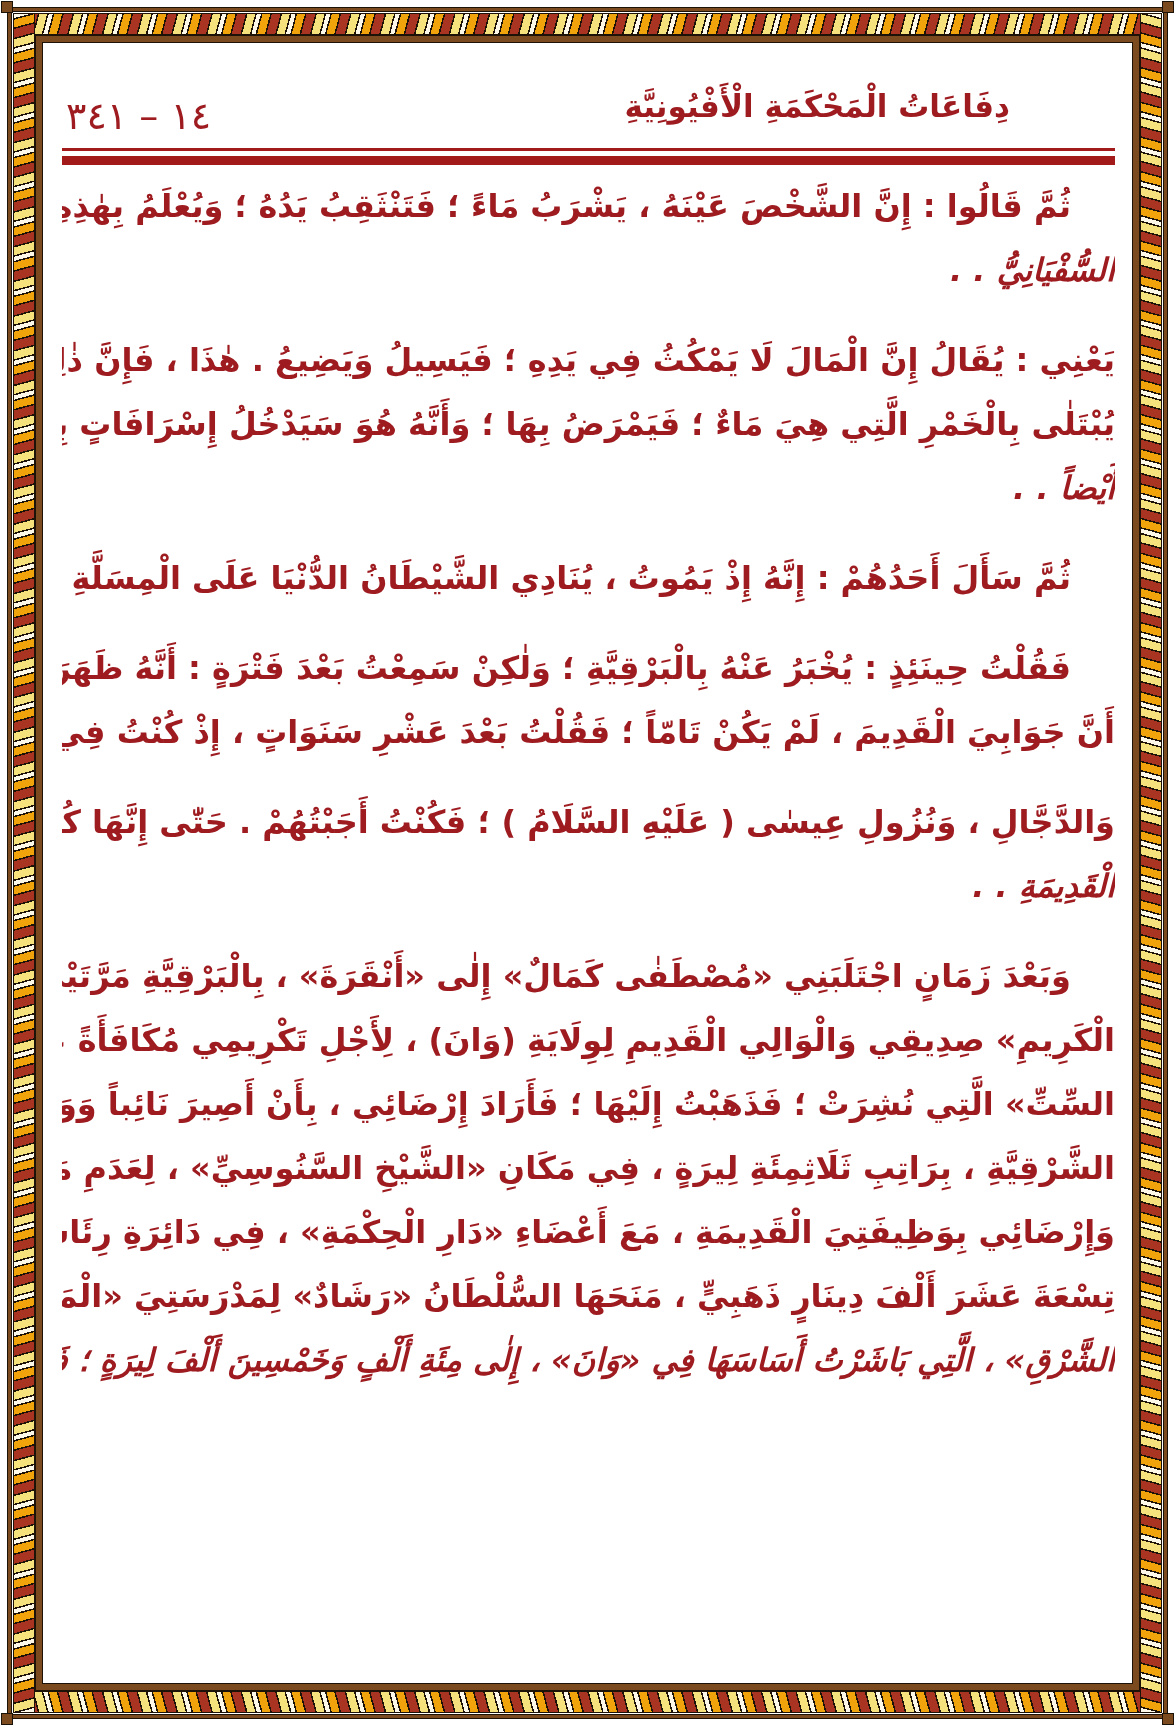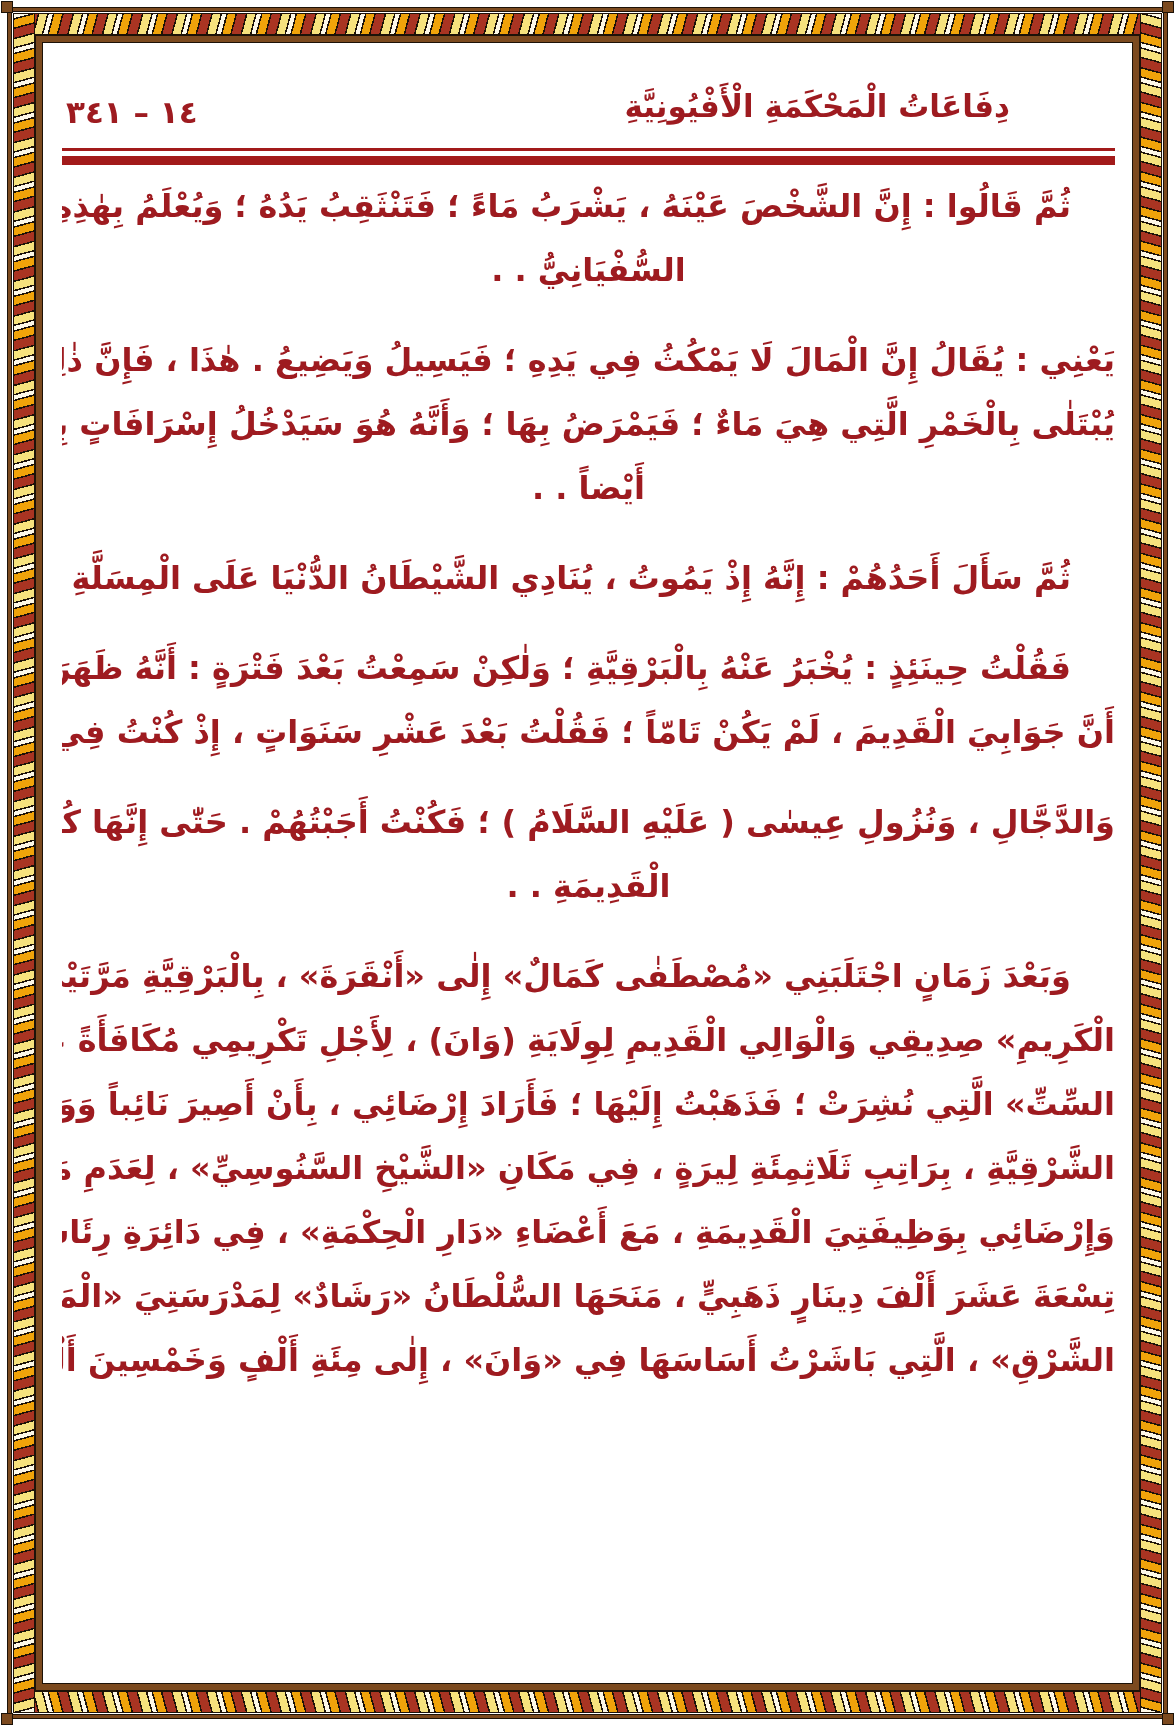--- a/index.html
+++ b/index.html
@@ -68,21 +68,21 @@
     pointer-events:none;
   }
   
   .content{
     position:absolute; left:62px; right:60px; top:78px; bottom:50px;
     direction:rtl;
     color:var(--text);
   }
   .page-num{
     position:absolute; left:4px; top:16px;
-    font-size:31px; font-weight:bold;
+    font-size:38px; font-weight:normal;
     letter-spacing:3px;
     color:var(--text);
     direction:rtl;
     white-space:nowrap;
   }
   .title{
     position:absolute; right:105px; top:10px;
     font-size:31px; font-weight:bold;
     color:var(--text);
     white-space:nowrap;
@@ -96,21 +96,21 @@
     color:var(--text);
   }
   .para{margin:0 0 26px 0;}
   .line{
     height:64px; line-height:64px;
     text-align:justify; text-align-last:justify;
     overflow:hidden;
     white-space:nowrap;
   }
   .line.first{padding-right:44px;}
-  .line.last{text-align:center; text-align-last:auto;}
+  .line.last{text-align:right; text-align-last:auto;font-style:italic;}
 </style>
 </head>
 <body>
 
 <div class="page">
 
   <div class="frame-outer"></div>
   <div class="knob tl"></div>
   <div class="knob tr"></div>
   <div class="knob bl"></div>

